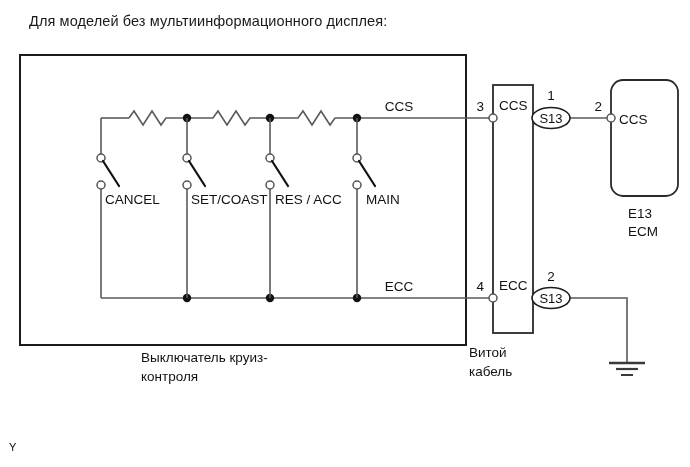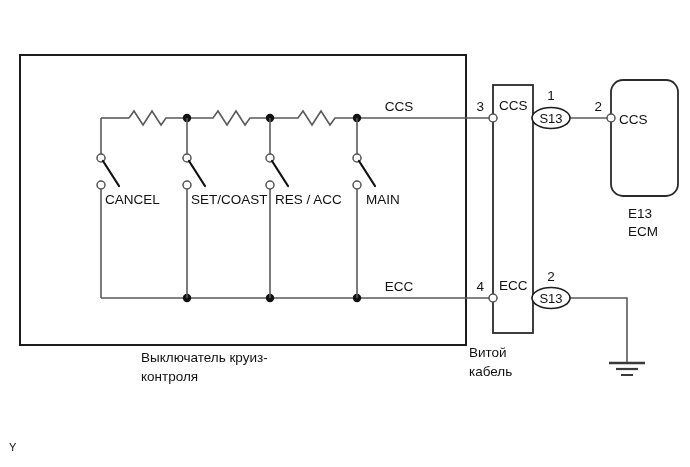--- a/index.html
+++ b/index.html
@@ -91,20 +91,21 @@
   .gnd {
     stroke: #3a3a3a;
     stroke-linecap: butt;
   }
 </style>
 </head>
 <body>
 
 <div id="diagram-root">
 
+  <div class="title">Для моделей без мультиинформационного дисплея:</div>
   <div class="corner-mark">Y</div>
 
   <svg class="schematic" viewBox="0 0 690 467">
 
     <rect class="box-outline" x="20" y="55" width="446" height="290"></rect>
 
     <path class="wire" d="M101,118 H129"></path>
 
     <path class="wire" d="M129,118 l5,-7 l9,14 l9,-14 l9,14 l5,-7 H187"></path>
 

